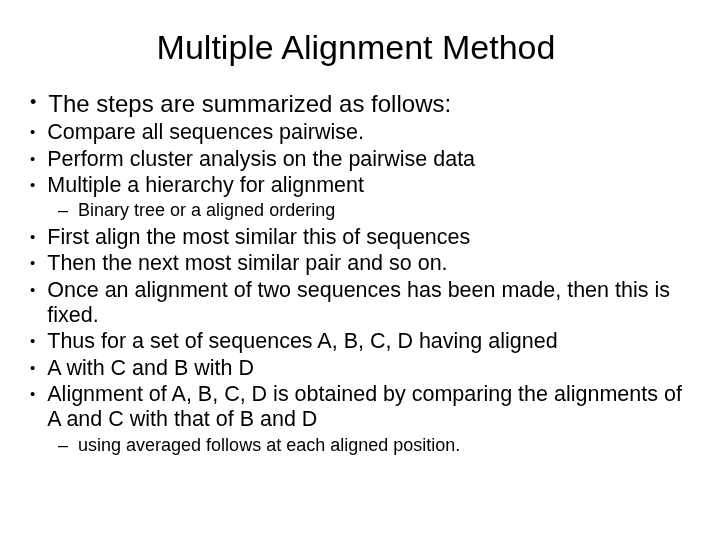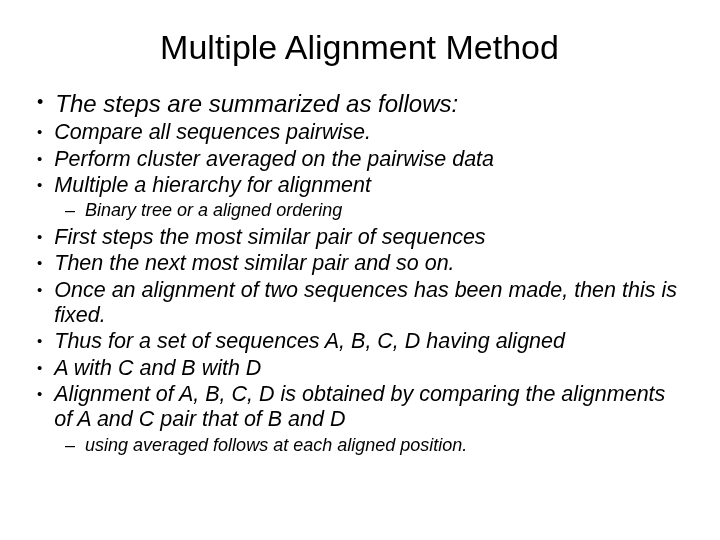--- a/index.html
+++ b/index.html
@@ -8,21 +8,21 @@
     width: 720px;
     height: 540px;
     background: #ffffff;
     font-family: Arial, Helvetica, sans-serif;
     color: #000000;
   }
   .slide {
     box-sizing: border-box;
     width: 720px;
     height: 540px;
-    padding: 28px 32px 32px 31px;
+    padding: 28px 32px 32px 24px;
   }
   .title {
     text-align: center;
     font-size: 34px;
     font-weight: 400;
     margin: 0 0 22px 0;
   }
   ul {
     margin: 0;
     padding: 0;
@@ -31,21 +31,20 @@
   li {
     display: flex;
     align-items: flex-start;
   }
   li .bullet {
     flex: 0 0 auto;
     padding-right: 12px;
   }
   li .text {
     flex: 1 1 auto;
-    font-style: italic;
   }
   
   .lvl1 > li {
     font-size: 24px;
     line-height: 1.22;
     margin-left: 6px;
     margin-bottom: 2px;
   }
   .lvl1 > li > .bullet { font-size: 18px; line-height: 1.55; }
   
@@ -78,59 +77,59 @@
     </li>
   </ul>
 
   <ul class="lvl2">
     <li>
       <span class="bullet">•</span>
       <span class="text">Compare all sequences pairwise.</span>
     </li>
     <li>
       <span class="bullet">•</span>
-      <span class="text">Perform cluster averaged on the pairwise data</span>
+      <span class="text">Perform cluster analysis on the pairwise data</span>
     </li>
     <li>
       <span class="bullet">•</span>
       <span class="text">Multiple a hierarchy for alignment</span>
     </li>
   </ul>
 
   <ul class="lvl3">
     <li>
       <span class="bullet">–</span>
       <span class="text">Binary tree or a aligned ordering</span>
     </li>
   </ul>
 
   <ul class="lvl2">
     <li>
       <span class="bullet">•</span>
-      <span class="text">First steps the most similar pair of sequences</span>
+      <span class="text">First align the most similar this of sequences</span>
     </li>
     <li>
       <span class="bullet">•</span>
       <span class="text">Then the next most similar pair and so on.</span>
     </li>
     <li>
       <span class="bullet">•</span>
       <span class="text">Once an alignment of  two sequences has been made, then this is fixed.</span>
     </li>
     <li>
       <span class="bullet">•</span>
       <span class="text">Thus for a set of sequences A, B, C, D having aligned</span>
     </li>
     <li>
       <span class="bullet">•</span>
       <span class="text">A with C and B with D</span>
     </li>
     <li>
       <span class="bullet">•</span>
-      <span class="text">Alignment of A, B, C, D is obtained by comparing the alignments of A and C pair that of B and D</span>
+      <span class="text">Alignment of A, B, C, D is obtained by comparing the alignments of A and C with that of B and D</span>
     </li>
   </ul>
 
   <ul class="lvl3">
     <li>
       <span class="bullet">–</span>
       <span class="text">using averaged follows at each aligned position.</span>
     </li>
   </ul>
 </div>

